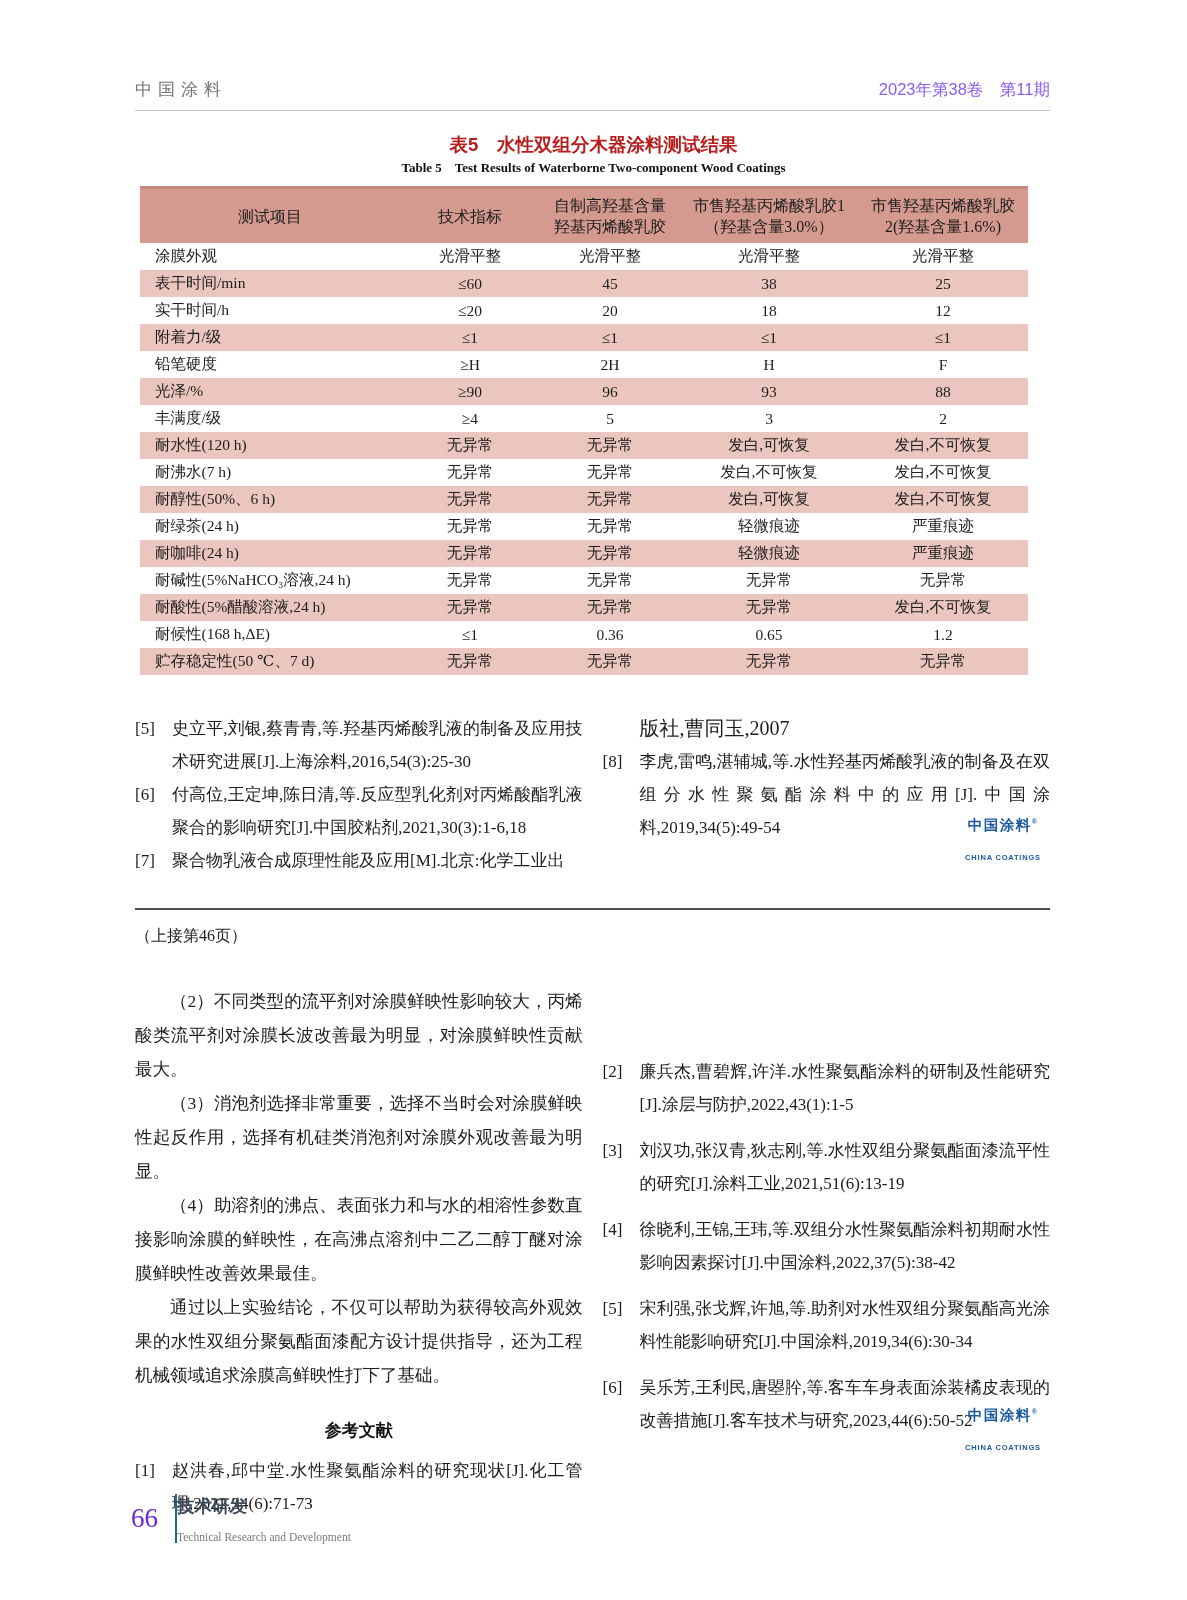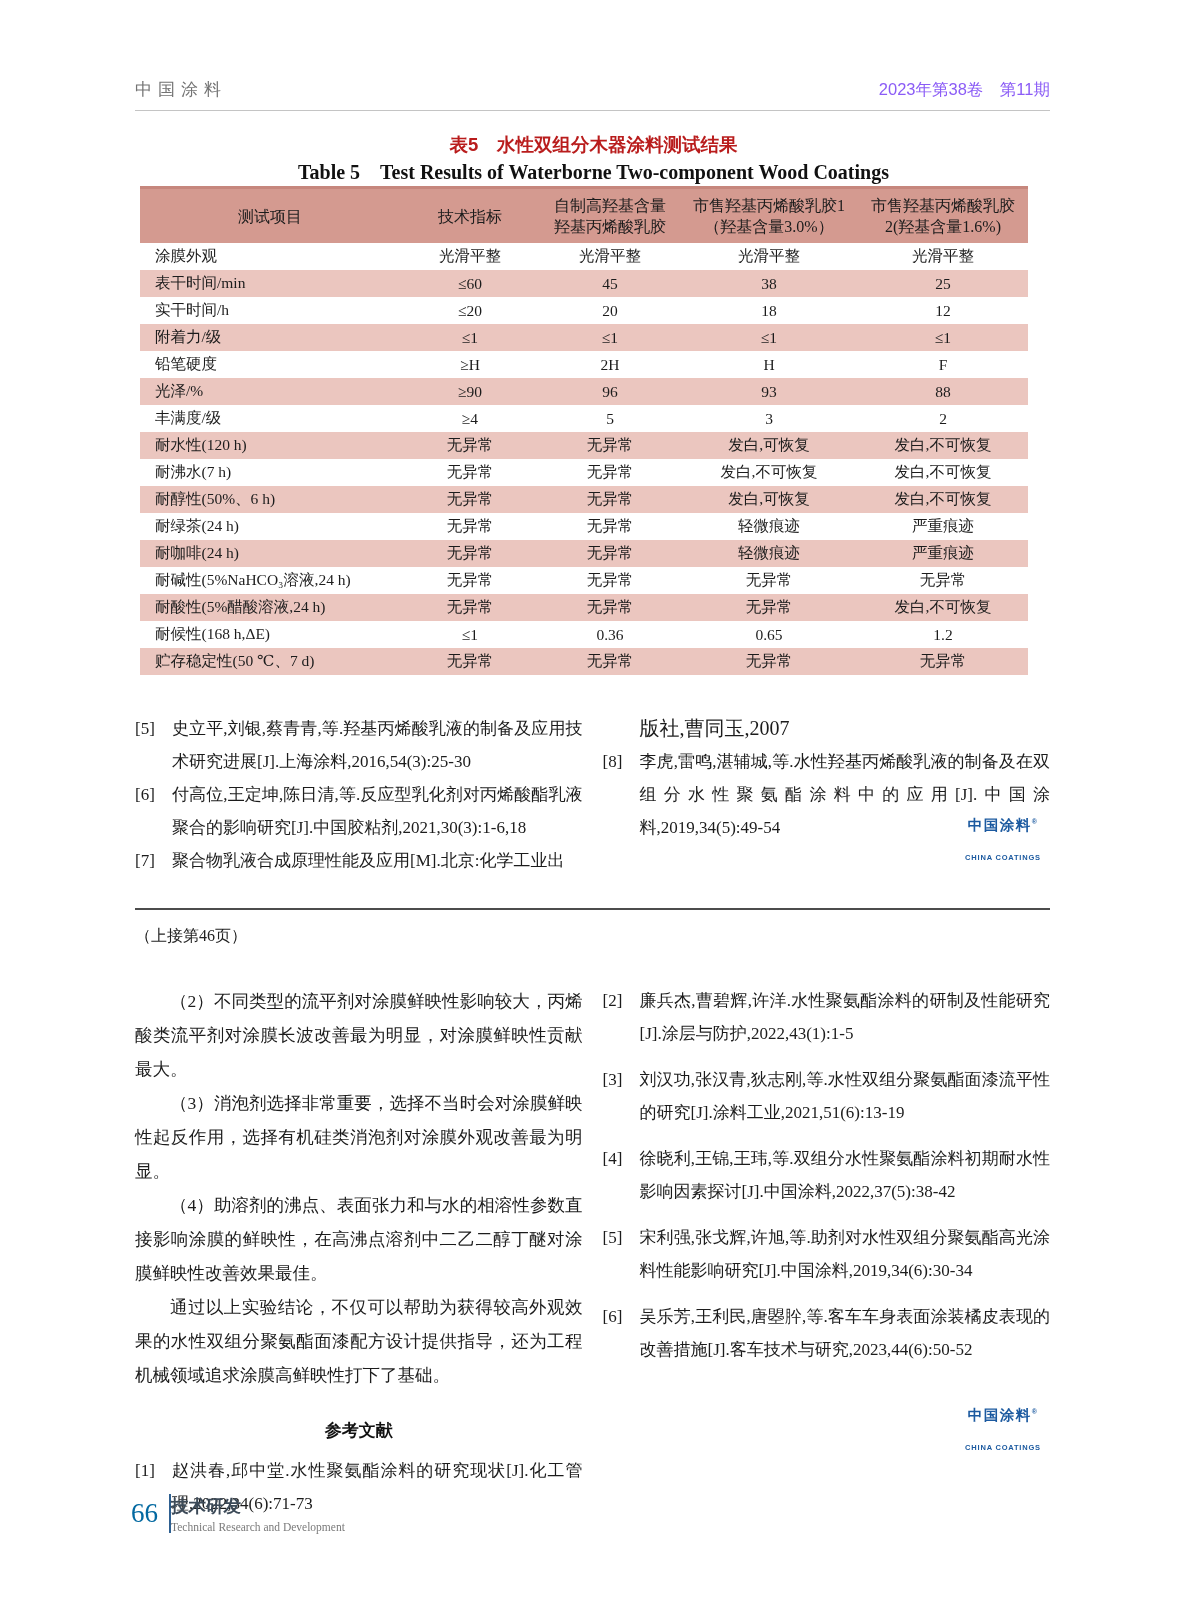--- a/index.html
+++ b/index.html
@@ -22,21 +22,21 @@
   .runhead .iss{font-family:"Liberation Sans","DejaVu Sans",sans-serif;
     font-size:16.5px;color:#8b5cf6;white-space:pre;}
   
   .tbl-title-cn{
     position:absolute;left:0;top:132px;width:1187px;text-align:center;
     font-family:"Liberation Sans","DejaVu Sans",sans-serif;
     font-weight:bold;font-size:18.5px;color:#b91c1c;white-space:pre;
   }
   .tbl-title-en{
     position:absolute;left:0;top:159px;width:1187px;text-align:center;
-    font-weight:bold;font-size:20px;color:#111;white-space:pre;
+    font-weight:bold;font-size:13px;color:#111;white-space:pre;
   }
   
   table.results{
     position:absolute;left:140px;top:186px;width:888px;
     border-collapse:collapse;table-layout:fixed;
   }
   table.results th{
     background:#d49a90;border-top:3px solid #c6877d;
     font-weight:normal;font-size:16px;line-height:21px;
     white-space:pre-line;height:50px;vertical-align:middle;padding:2px 0;
@@ -59,36 +59,36 @@
   .logo{position:absolute;width:80px;text-align:center;color:#1c5aa0;line-height:1;}
   .logo .cn{font-family:"Liberation Sans","DejaVu Sans",sans-serif;
     font-weight:bold;font-size:14.5px;letter-spacing:1.5px;white-space:nowrap;}
   .logo .mark{font-size:7px;vertical-align:top;}
   .logo .en{font-family:"Liberation Sans","DejaVu Sans",sans-serif;
     font-weight:bold;font-size:7.5px;letter-spacing:0.8px;margin-top:21px;white-space:nowrap;}
   
   .divider{position:absolute;left:135px;top:908px;width:915px;height:2px;background:#4c4c4c;}
   .cont-note{position:absolute;left:135px;top:926px;font-size:16px;color:#222;}
   
-  .bodycols{position:absolute;left:135px;top:984px;display:flex;width:915px;gap:20px;}
+  .bodycols{position:absolute;left:135px;top:984px;display:flex;width:915px;gap:20px;align-items:center;}
   .bodycol{width:448px;}
   .para{font-size:17.5px;line-height:34px;text-indent:2em;text-align:justify;margin:0;}
   .refs-heading{
     font-family:"Liberation Sans","DejaVu Sans",sans-serif;
     font-weight:bold;font-size:17px;text-align:center;
     margin:27px 0 12px 0;color:#111;
   }
   
   .footer{position:absolute;left:131px;top:1494px;display:flex;align-items:stretch;}
-  .footer .pageno{color:#0369a1;font-size:27px;align-self:center;padding-right:11px;}
+  .footer .pageno{color:#6d28d9;font-size:27px;align-self:center;padding-right:17px;}
   .footer .vline{width:2px;background:#2e6091;}
   .footer .sec{display:flex;flex-direction:column;justify-content:center;}
   .footer .sec .cn{font-family:"Liberation Sans","DejaVu Sans",sans-serif;
     font-weight:bold;font-size:17.5px;color:#3c4a58;}
-  .footer .sec .en{font-size:11.5px;color:#7a7a7a;margin-top:3px;}
+  .footer .sec .en{font-size:11.5px;color:#7a7a7a;margin-top:13px;}
 </style>
 </head>
 <body>
 
 <div class="page">
 
   <div class="runhead">
     <span class="jcn">中国涂料</span>
     <span class="iss">2023年第38卷　第11期</span>
   </div>

